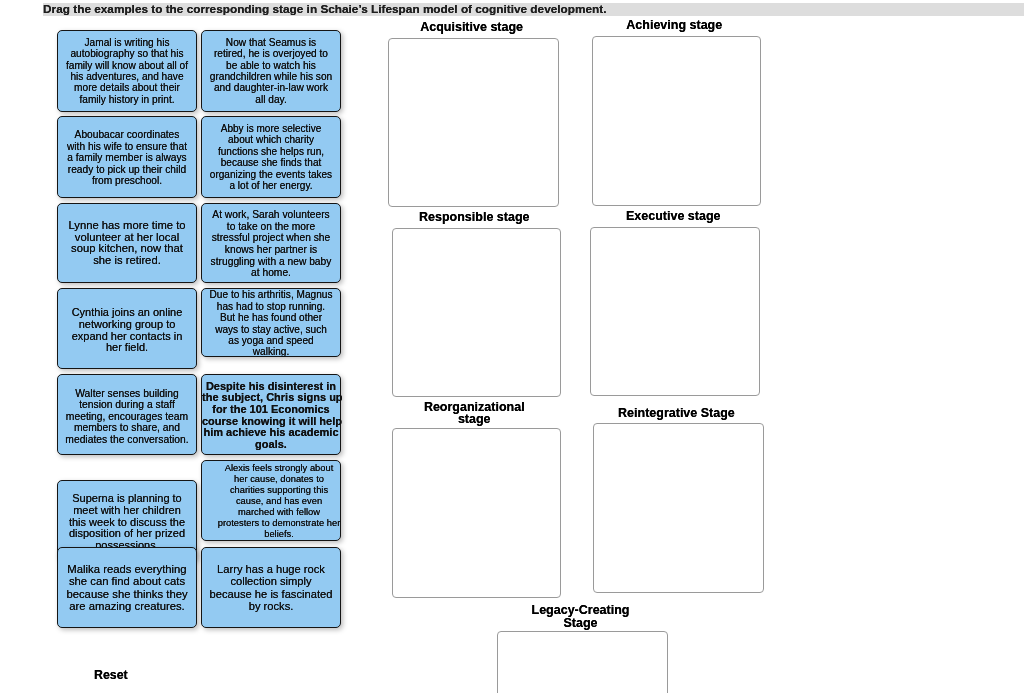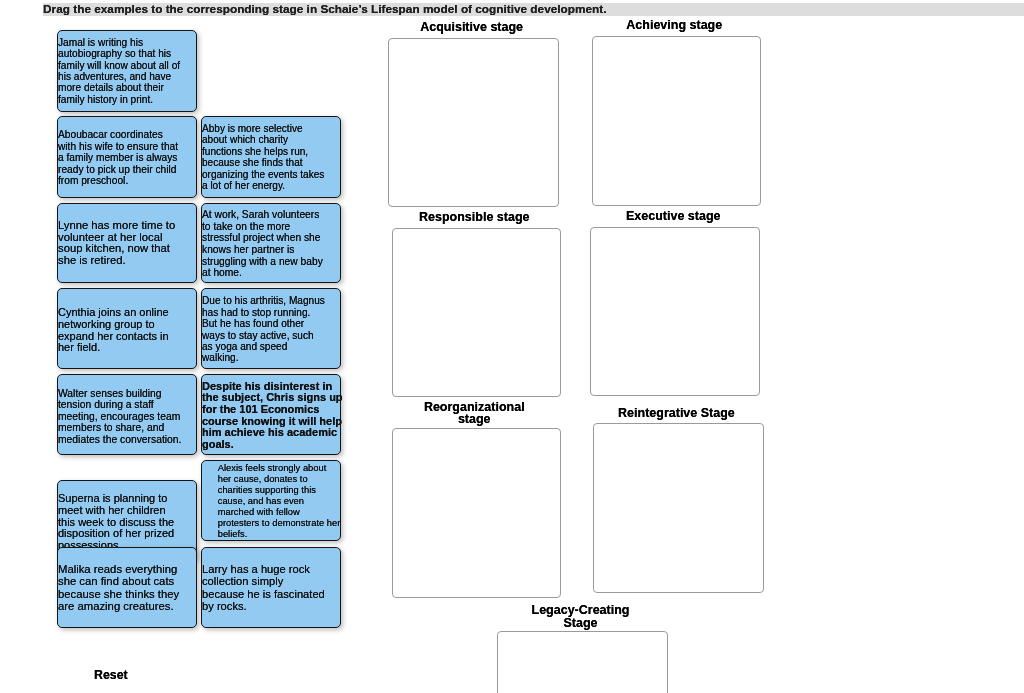--- a/index.html
+++ b/index.html
@@ -28,20 +28,21 @@
   #cards-panel{position:absolute;left:57px;top:30px;width:283px;height:600px;}
   .card{
     position:absolute;
     width:140px;
     box-sizing:border-box;
     background:#93caf2;
     border:1.4px solid #151515;
     border-radius:5px;
     box-shadow:2px 2px 5px rgba(0,0,0,0.26);
     display:flex;align-items:center;justify-content:center;
+    text-align:center;
     color:#111111;
     text-shadow:0 0 0.4px #111111;
   }
   .card .txt{display:block;width:100%;}
   .card .txt span{display:block;white-space:nowrap;}
 
   
   #reset-button{
     position:absolute;left:94px;top:669px;
     font-size:12.4px;font-weight:bold;color:#000;
@@ -76,20 +77,30 @@
     <div class="card" style="left: 0px; top: 0px; height: 82px;">
       <div class="txt" style="font-size: 10.15px; line-height: 11.48px; transform: translateY(0.4px);">
         <span>Jamal is writing his</span>
         <span>autobiography so that his</span>
         <span>family will know about all of</span>
         <span>his adventures, and have</span>
         <span>more details about their</span>
         <span>family history in print.</span>
       </div>
     </div>
+    <div class="card" style="left: 144px; top: 0px; height: 82px;">
+      <div class="txt" style="font-size: 10.16px; line-height: 11.48px;">
+        <span>Now that Seamus is</span>
+        <span>retired, he is overjoyed to</span>
+        <span>be able to watch his</span>
+        <span>grandchildren while his son</span>
+        <span>and daughter-in-law work</span>
+        <span>all day.</span>
+      </div>
+    </div>
     <div class="card" style="left: 0px; top: 86px; height: 82px;">
       <div class="txt" style="font-size: 10.2px; line-height: 11.4px; transform: translateY(1.4px);">
         <span>Aboubacar coordinates</span>
         <span>with his wife to ensure that</span>
         <span>a family member is always</span>
         <span>ready to pick up their child</span>
         <span>from preschool.</span>
       </div>
     </div>
     <div class="card" style="left: 144px; top: 86px; height: 82px;">
@@ -121,21 +132,21 @@
       </div>
     </div>
     <div class="card" style="left: 0px; top: 258px; height: 81px;">
       <div class="txt" style="font-size: 11px; line-height: 11.97px; transform: translateY(1.6px);">
         <span>Cynthia joins an online</span>
         <span>networking group to</span>
         <span>expand her contacts in</span>
         <span>her field.</span>
       </div>
     </div>
-    <div class="card" style="left: 144px; top: 258px; height: 81px;">
+    <div class="card" style="left: 144px; top: 258px; height: 69px;">
       <div class="txt" style="font-size: 10.1px; line-height: 11.48px; transform: translateY(1.3px);">
         <span>Due to his arthritis, Magnus</span>
         <span>has had to stop running.</span>
         <span>But he has found other</span>
         <span>ways to stay active, such</span>
         <span>as yoga and speed</span>
         <span>walking.</span>
       </div>
     </div>
     <div class="card" style="left: 0px; top: 344px; height: 81px;">

